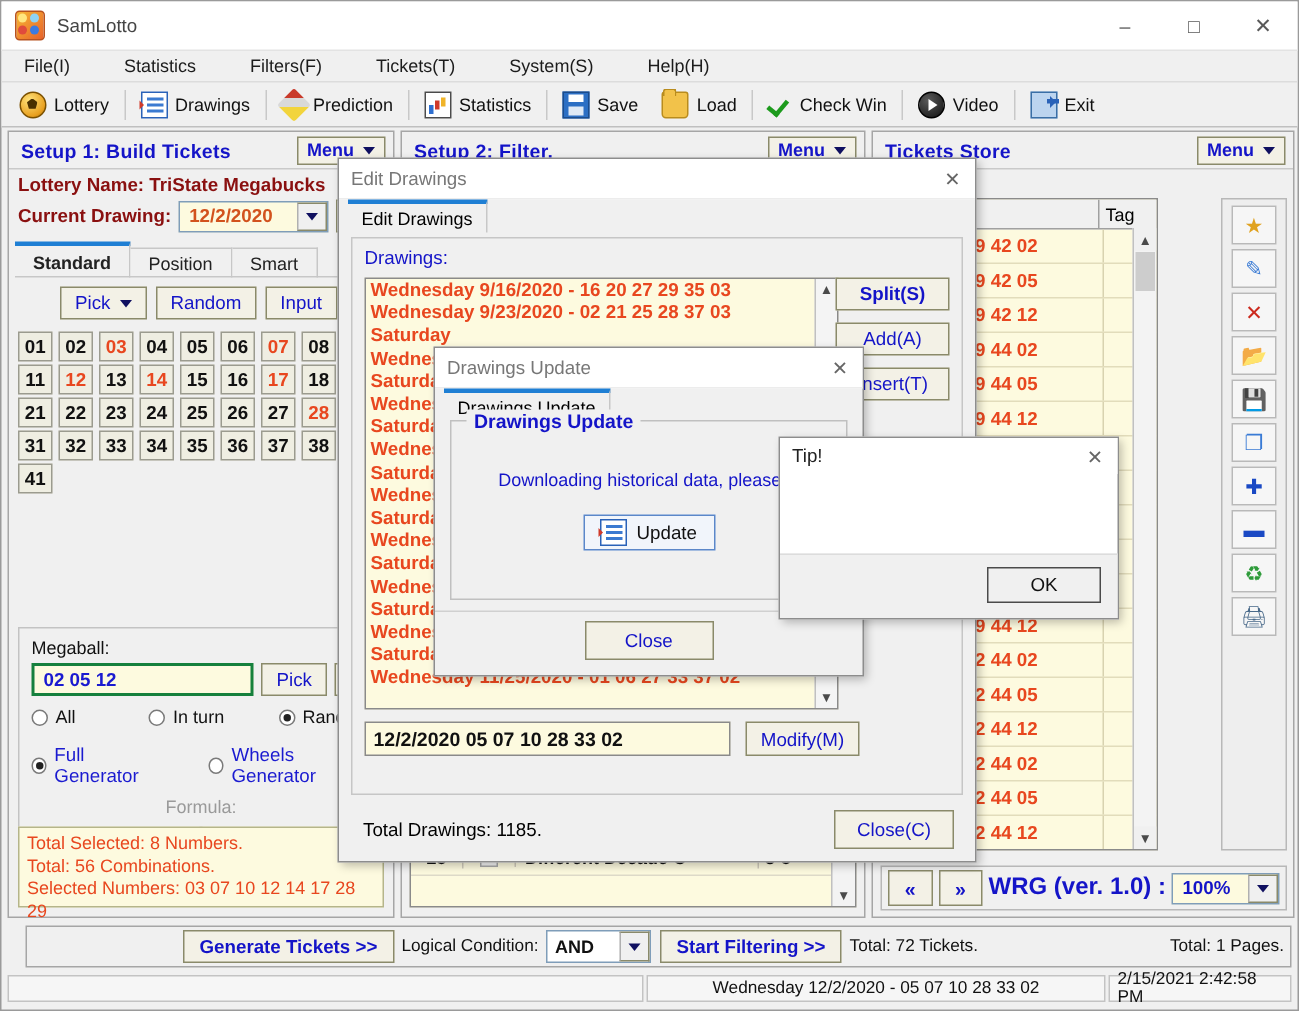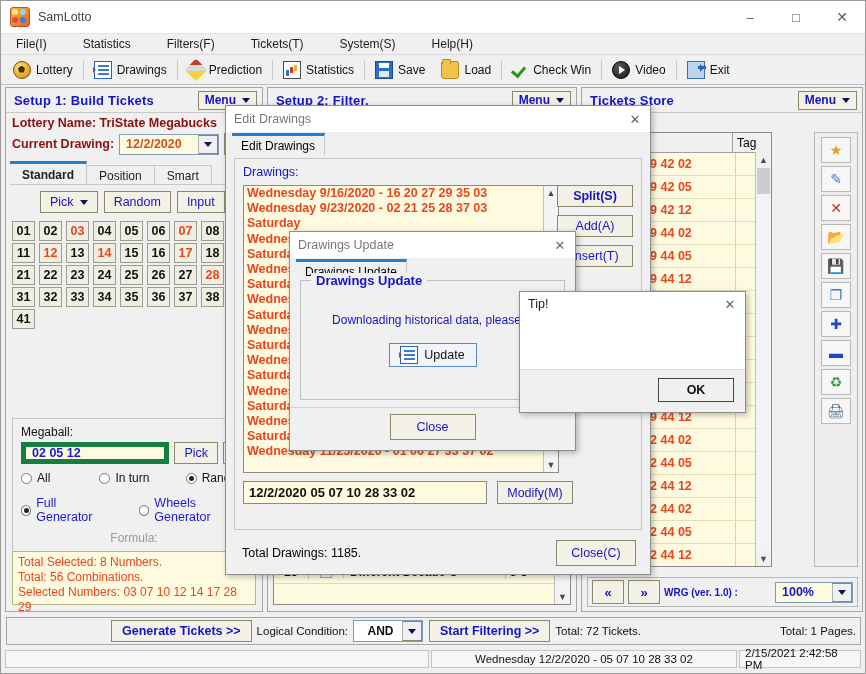--- a/index.html
+++ b/index.html
@@ -89,21 +89,21 @@
        gap:6px;color:#1414c8;font-size:12.5px;padding:0 9px;box-sizing:border-box;}
 
   .numgrid{padding:4px 0 0 6px;display:grid;grid-template-columns:repeat(10,25px);gap:2px;}
   .numcell{width:23px;height:20px;border:1px solid #9b9b8f;background:#efeee2;display:flex;align-items:center;justify-content:center;
            font-size:12.5px;font-weight:bold;color:#111;box-sizing:border-box;}
   .numcell.sel{color:#e8471f;}
 
   .mega-wrap{position:absolute;left:6px;top:330px;right:6px;border:1px solid #c3c3c3;background:#f0f0f0;padding:6px 8px 8px 8px;box-sizing:border-box;}
   .mega-label{font-size:12px;color:#111;margin-bottom:3px;}
   .mega-row{display:flex;gap:5px;align-items:center;}
-  .mega-input{flex:1;height:22px;background:#fdfadf;border:5px solid #15803d;color:#1a1ad0;font-weight:bold;font-size:12.5px;
+  .mega-input{flex:1;height:22px;background:#fdfadf;border:2px solid #15803d;color:#1a1ad0;font-weight:bold;font-size:12.5px;
       display:flex;align-items:center;padding:0 6px;box-sizing:border-box;}
   .radio-row{display:flex;align-items:center;gap:8px;margin-top:7px;font-size:12px;color:#111;}
   .radio{display:flex;align-items:center;gap:5px;}
   .rdot{width:11px;height:11px;border-radius:50%;border:1px solid #7a7a7a;background:#fff;position:relative;box-sizing:border-box;}
   .rdot.on::after{content:"";position:absolute;left:2px;top:2px;width:5px;height:5px;border-radius:50%;background:#222;}
   .gen-row{display:flex;align-items:center;gap:30px;margin-top:11px;}
   .gen-row .lbl{color:#1a1ad0;font-size:12.5px;}
   .formula-row{display:flex;align-items:center;gap:6px;margin-top:7px;flex-direction:column;}
   .formula-row .lbl{color:#9a9a9a;font-size:12px;}
   .formula-input{flex:1;height:20px;background:#f0f0f0;border:1px solid #c0c0c0;display:flex;align-items:center;}
@@ -137,27 +137,27 @@
   .vscroll{position:absolute;right:0;top:19px;bottom:0;width:15px;background:#f3f3f3;border-left:1px solid #c0c0c0;}
   .vs-up,.vs-dn{height:15px;display:flex;align-items:center;justify-content:center;color:#4a4a4a;font-size:9px;background:#f0f0f0;}
   .vs-thumb{position:absolute;top:16px;left:1px;width:13px;height:26px;background:#cdcdcd;}
   .tool-col{position:absolute;right:4px;top:44px;width:44px;bottom:44px;border:1px solid #b8b8b8;background:#eeeeee;
      display:flex;flex-direction:column;align-items:center;padding-top:4px;gap:3px;box-sizing:border-box;}
   .tool-btn{width:30px;height:26px;border:1px solid #b9b9b9;background:#f6f6f6;position:relative;box-sizing:border-box;}
   .wrg-bar{position:absolute;left:5px;right:4px;bottom:4px;height:30px;border:1px solid #b8b8b8;background:#f0f0f0;
      display:flex;align-items:center;gap:4px;padding:0 4px;box-sizing:border-box;}
   .nav-btn{width:30px;height:22px;border:1px solid #8a8a6a;background:#f3f1e6;display:flex;align-items:center;justify-content:center;
      color:#1414c8;font-weight:bold;font-size:13px;}
-  .wrg-label{color:#1414c8;font-weight:bold;font-size:10px;white-space:nowrap;}
+  .wrg-label{color:#1414c8;font-weight:bold;font-size:16px;white-space:nowrap;}
   .zoom-combo{margin-left:auto;width:78px;height:21px;background:#fdfadf;border:1px solid #7f9db9;display:flex;align-items:center;box-sizing:border-box;}
   .zoom-combo .val{color:#1414c8;font-weight:bold;font-size:12.5px;padding-left:6px;flex:1;}
 
   
-  .bottombar{position:absolute;left:5px;right:4px;top:616px;height:28px;border:1px solid #a6a6a6;background:#f0f0f0;
-     display:flex;align-items:center;box-sizing:border-box;text-align:center;}
+  .bottombar{position:absolute;left:16px;right:4px;top:616px;height:28px;border:1px solid #a6a6a6;background:#f0f0f0;
+     display:flex;align-items:center;box-sizing:border-box;}
   .bb-btn{height:22px;border:1px solid #8a8a6a;background:#f3f1e6;color:#1414c8;font-weight:bold;font-size:12.5px;
      display:flex;align-items:center;justify-content:center;padding:0 10px;box-sizing:border-box;}
   .bb-label{font-size:11.5px;color:#111;margin:0 5px;}
   .and-combo{width:70px;height:22px;background:#fff;border:1px solid #7f9db9;display:flex;align-items:center;box-sizing:border-box;}
   .and-combo .val{flex:1;padding-left:5px;font-weight:bold;font-size:12px;color:#111;}
   .and-combo .btn{width:16px;height:20px;background:#f0f0f0;border-left:1px solid #b0b0b0;display:flex;align-items:center;justify-content:center;}
 
   .statusbar{position:absolute;left:4px;right:4px;top:648px;height:20px;display:flex;align-items:center;gap:2px;}
   .sb-cell{height:18px;border:1px solid #c3c3c3;background:#f6f6f6;display:flex;align-items:center;padding:0 5px;font-size:11.5px;color:#111;box-sizing:border-box;}
 
@@ -203,21 +203,21 @@
   .tip-title{height:24px;background:#fff;display:flex;align-items:center;}
   .tip-title .t{padding-left:8px;color:#222;font-size:12.5px;}
   .tip-body{display:flex;align-items:center;gap:14px;padding:12px 0 0 28px;}
   .info-ico{width:34px;height:34px;border-radius:50%;background:radial-gradient(circle at 34% 28%,#76b9f2,#0d5fb8 72%,#083f82);
       border:1px solid #9aa6b2;position:relative;flex:none;box-shadow:0 0 0 2px #e9eef3;}
   .info-ico::before{content:"";position:absolute;left:15px;top:7px;width:4px;height:4px;border-radius:50%;background:#fff;}
   .info-ico::after{content:"";position:absolute;left:15px;top:13px;width:4px;height:13px;background:#fff;border-radius:1px;}
   .tip-msg{font-size:12.5px;color:#111;}
   .tip-foot{position:absolute;left:0;right:0;bottom:0;height:42px;background:#f0f0f0;border-top:1px solid #dcdcdc;}
   .tip-ok{position:absolute;right:11px;top:8px;width:76px;height:24px;border:1px solid #4a4a4a;background:#f0f0f0;
-      display:flex;align-items:center;justify-content:center;font-size:12.5px;color:#111;box-sizing:border-box;font-weight:bold;}
+      display:flex;align-items:center;justify-content:center;font-size:12.5px;color:#111;box-sizing:border-box;}
 </style>
 </head>
 <body>
 
 <div class="app">
 
   <div class="titlebar">
     <div class="title-icon">
       <i class="ti1"></i>
         <i class="ti2"></i>

